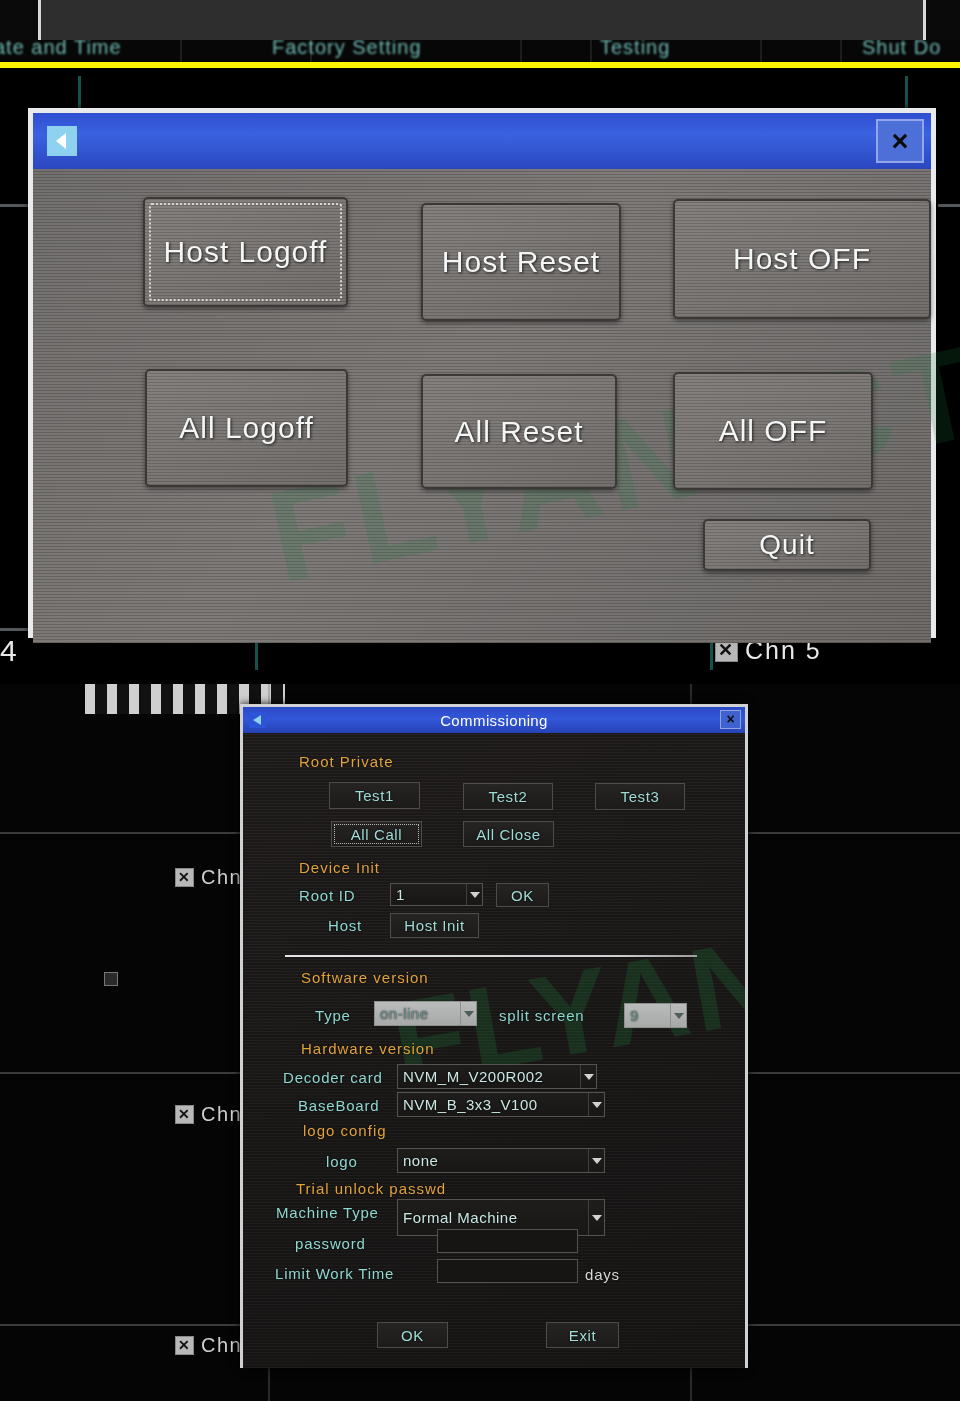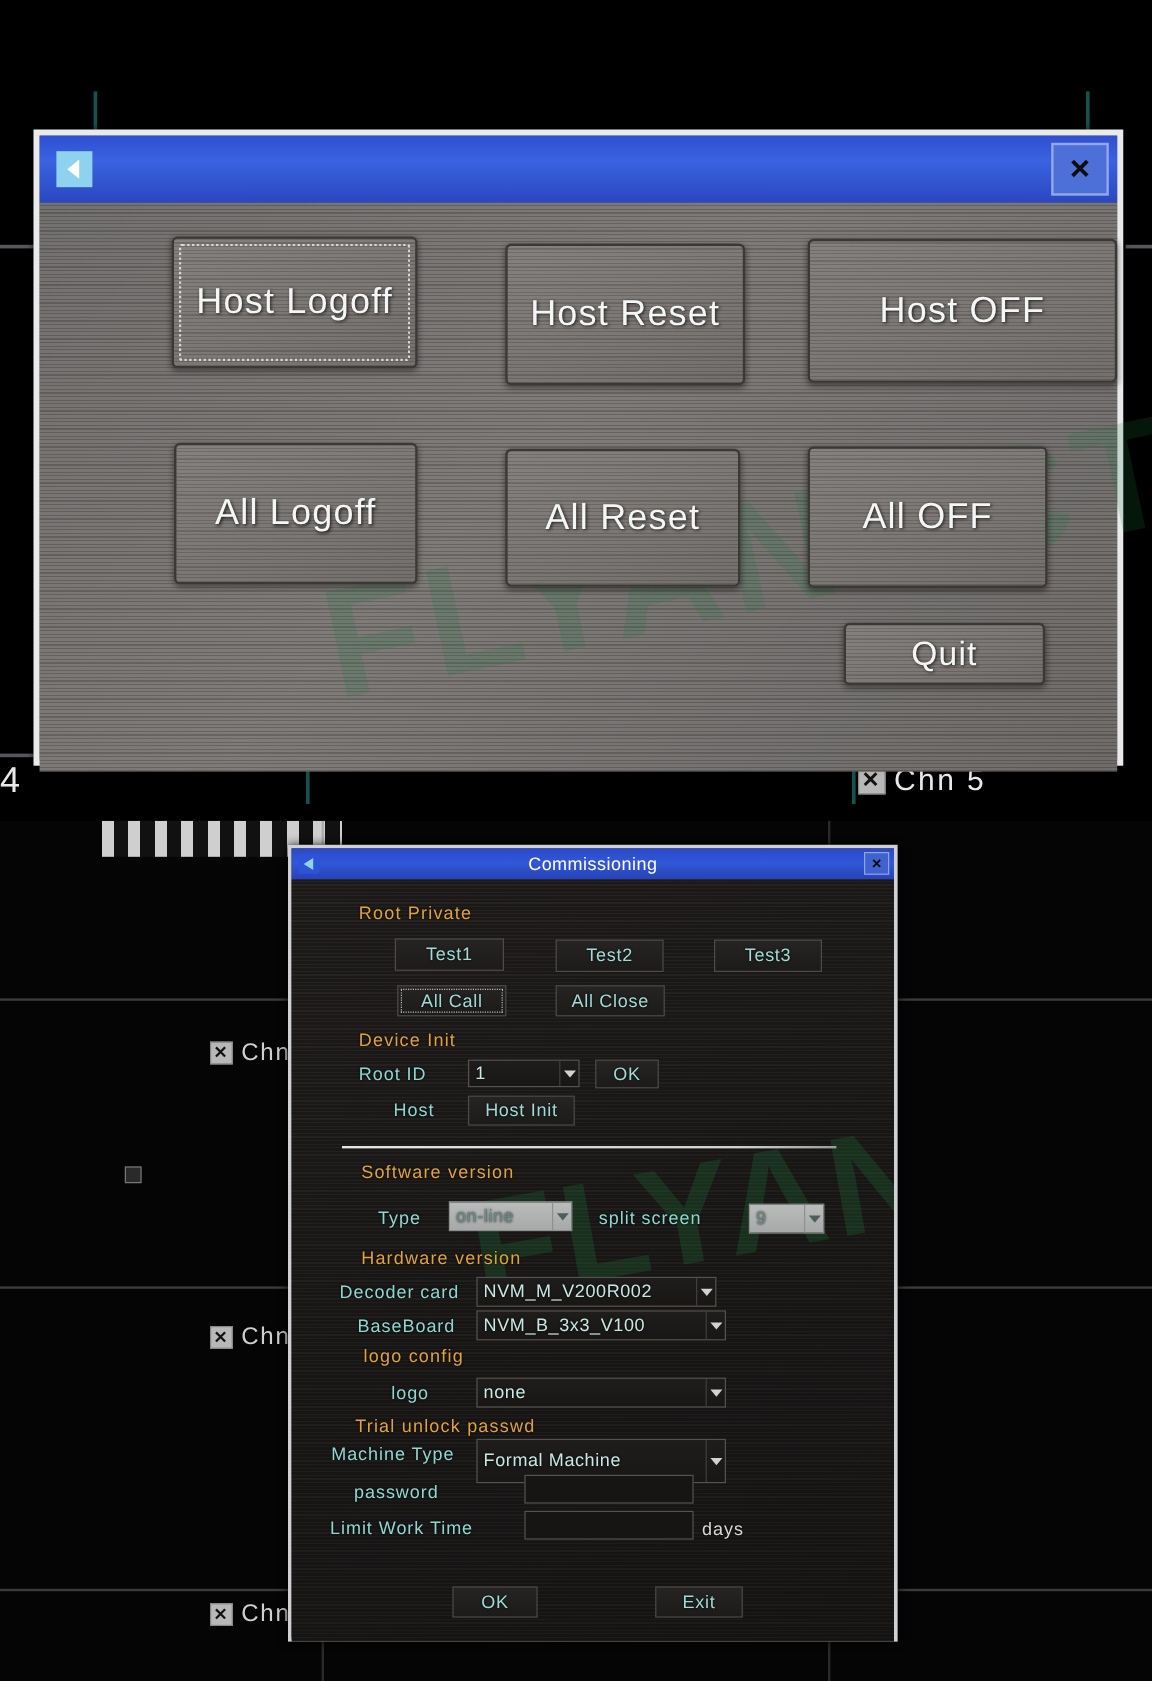--- a/index.html
+++ b/index.html
@@ -234,20 +234,40 @@
   .cm-divider {
     position:absolute; height:2px;
     background:linear-gradient(90deg, #e3e5e6 0%, #cfd1d2 80%, #9a9c9d 100%);
   }
 </style>
 </head>
 <body>
 
 <div id="page">
 
+  <div id="top-strip">
+    <div class="top-dialog">
+      
+      
+    </div>
+
+    <div id="top-menubar">
+      <div class="top-menu-sep" style="left:180px;"></div>
+      <div class="top-menu-sep" style="left:310px;"></div>
+      <div class="top-menu-sep" style="left:520px;"></div>
+      <div class="top-menu-sep" style="left:590px;"></div>
+      <div class="top-menu-sep" style="left:760px;"></div>
+      <div class="top-menu-sep" style="left:840px;"></div>
+      <div class="top-menu-item" style="left:-6px;">ate and Time</div>
+      <div class="top-menu-item" style="left:272px;">Factory Setting</div>
+      <div class="top-menu-item" style="left:600px;">Testing</div>
+      <div class="top-menu-item" style="left:862px;">Shut Do</div>
+    </div>
+    <div id="yellow-bar-1"></div>
+  </div>
 
   <div id="shutdown-photo">
 
     <div class="bg-line" style="left:78px; top:0; width:3px; height:36px;"></div>
     <div class="bg-line" style="left:905px; top:0; width:3px; height:36px;"></div>
     <div class="bg-line" style="left:255px; top:560px; width:3px; height:48px;"></div>
     <div class="bg-line" style="left:710px; top:560px; width:3px; height:48px;"></div>
     <div class="bg-white-line" style="left:0; top:128px; width:30px; height:3px;"></div>
     <div class="bg-white-line" style="left:0; top:552px; width:30px; height:3px;"></div>
     <div class="bg-white-line" style="left:938px; top:128px; width:22px; height:3px;"></div>

